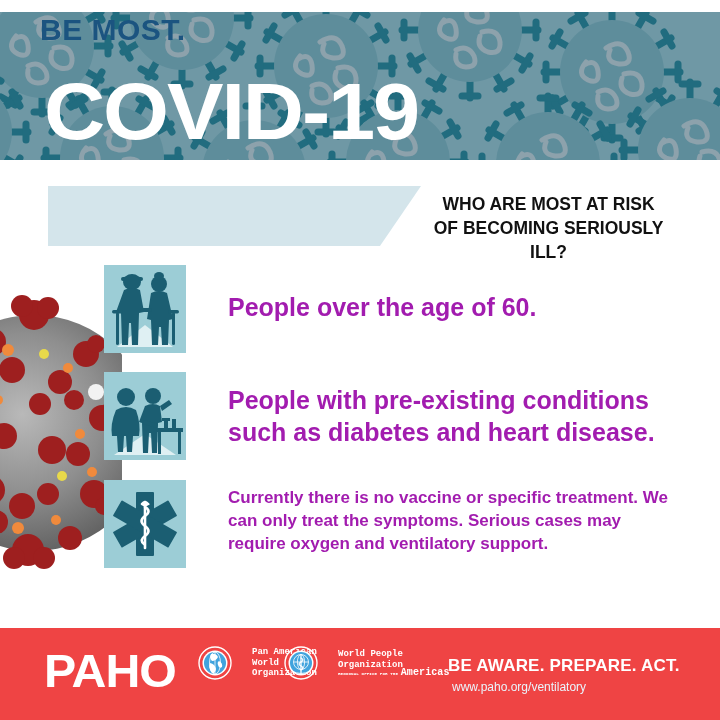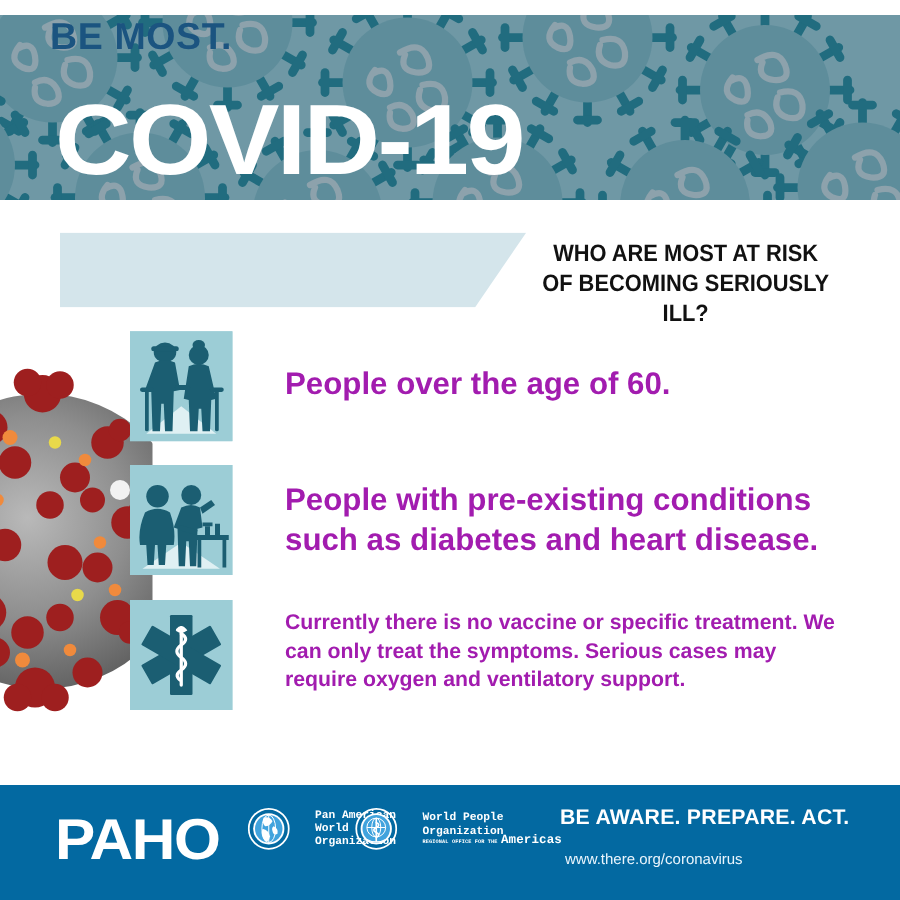--- a/index.html
+++ b/index.html
@@ -31,31 +31,31 @@
   .row-text{position:absolute;left:204px;color:#a21caf;font-weight:bold;margin-left:24px;}
 
   #row1{top:265px;height:95px;}
   #row1 .row-text{top:27px;font-size:25px;line-height:30px;width:480px;}
   #row2{top:372px;height:95px;}
   #row2 .row-text{top:12px;font-size:25px;line-height:32px;width:470px;}
   #row3{top:480px;height:100px;}
   #row3 .row-text{top:6px;font-size:17px;line-height:23px;width:440px;}
 
   
-  #footer{position:absolute;left:0;top:628px;width:720px;height:92px;background:#0369a1;}
+  #footer{position:absolute;left:0;top:628px;width:720px;height:92px;background:#ef4444;}
   #paho-word{position:absolute;left:44px;top:16px;font-size:46px;font-weight:bold;color:#fff;
       letter-spacing:-1px;font-family:"Liberation Sans Narrow","Liberation Sans",sans-serif;transform:scaleX(1.05);transform-origin:left top;}
   .logo-block{position:absolute;top:18px;display:flex;align-items:center;}
   #logo-paho{left:198px;}
   #logo-who{left:284px;}
   .logo-text{margin-left:20px;color:#fff;font-size:9px;line-height:10.5px;font-weight:bold;
       font-family:Liberation Mono, monospace;}
   .logo-sub{font-size:4.2px;line-height:6px;font-weight:bold;letter-spacing:0.1px;}
   .logo-sub b{font-size:10px;}
-  #slogan{position:absolute;left:448px;top:16px;font-size:17px;font-weight:bold;color:#fff;letter-spacing:0.2px;white-space:nowrap;}
+  #slogan{position:absolute;left:448px;top:28px;font-size:17px;font-weight:bold;color:#fff;letter-spacing:0.2px;white-space:nowrap;}
   #url{position:absolute;left:452px;top:52px;font-size:12px;color:#eaf5fd;white-space:nowrap;
       font-family:"Liberation Sans Narrow","Liberation Sans",sans-serif;}
 </style>
 </head>
 <body>
 
 <div id="poster">
 
   <div id="header">
     <svg width="720" height="148" viewBox="0 0 720 148">
@@ -295,16 +295,16 @@
         <div>World People</div>
         <div>Organization</div>
         <div class="logo-sub">
           <span>REGIONAL OFFICE FOR THE</span>
           <b>Americas</b>
         </div>
       </div>
     </div>
 
     <div id="slogan">BE AWARE. PREPARE. ACT.</div>
-    <div id="url">www.there.org/coronavirus</div>
+    <div id="url">www.paho.org/ventilatory</div>
   </div>
 
 </div>
 
 </body></html>

